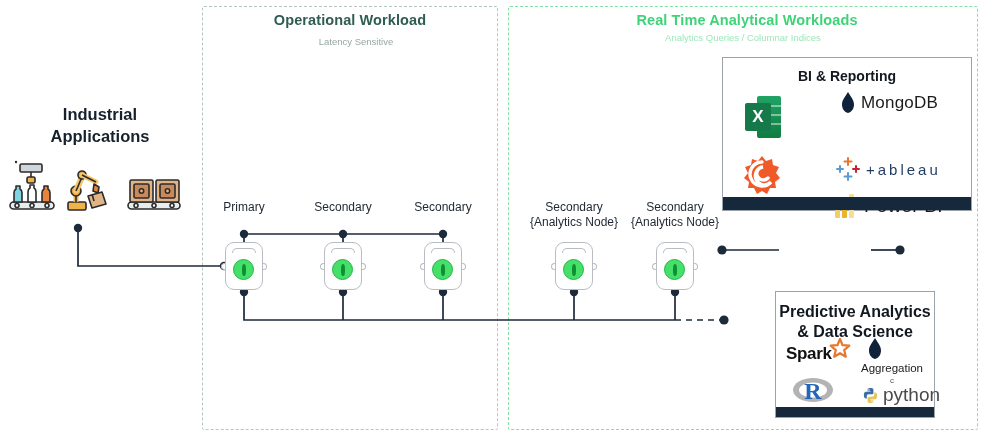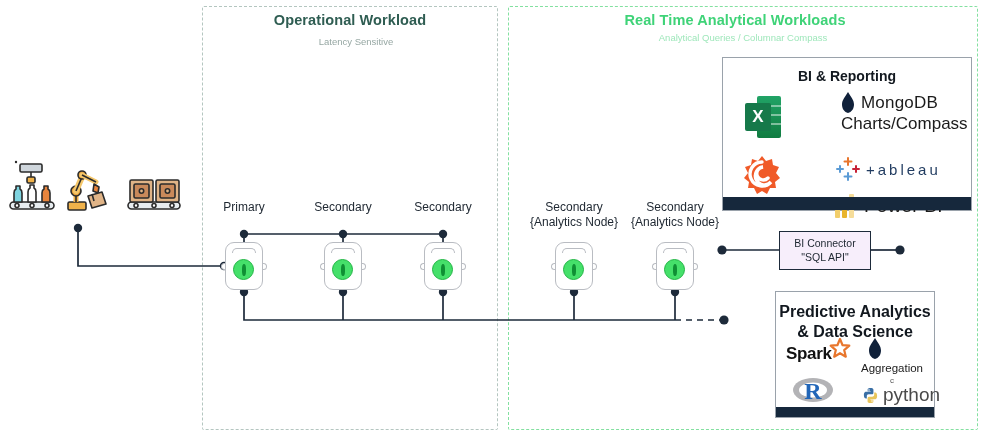--- a/index.html
+++ b/index.html
@@ -134,23 +134,27 @@
 <body>
 
 <div id="stage">
 
   <div class="zone" id="zone-operational"></div>
   <div class="zone" id="zone-analytical"></div>
 
   <div class="zone-title" id="op-title" style="left:202px;width:296px;">Operational Workload</div>
   <div class="zone-sub" id="op-sub" style="left:202px;width:296px;">Latency Sensitive</div>
 
-  <div class="zone-title" id="an-title" style="left:500px;width:470px;">Real Time Analytical Workloads</div>
-  <div class="zone-sub" id="an-sub" style="left:508px;width:470px;">Analytical Queries / Columnar Compass</div>
-
+  <div class="zone-title" id="an-title" style="left:512px;width:470px;">Real Time Analytical Workloads</div>
+  <div class="zone-sub" id="an-sub" style="left:508px;width:470px;">Analytics Queries / Columnar Indices</div>
+
+  <div id="ia-title">
+    <span>Industrial</span><br>
+    <span>Applications</span>
+  </div>
 
   <div id="ia-icons">
     <svg width="184" height="56" viewBox="0 0 184 56">
 
       <g stroke="#2b2b2b" stroke-width="1.6" fill="none" stroke-linejoin="round">
         <rect x="12" y="6" width="22" height="8" rx="1.5" fill="#cfd6dc"></rect>
         <path d="M23 14 v5"></path>
         <rect x="19" y="19" width="8" height="6" rx="1.5" fill="#f0b24a"></rect>
         <circle cx="8" cy="4" r="1.2" fill="#2b2b2b" stroke="none"></circle>
         <rect x="2" y="44" width="44" height="7" rx="3.5" fill="#e7ecef"></rect>
@@ -279,24 +283,20 @@
   </div>
   <div class="node-label" style="left:514px; top:200px;">
     <div>Secondary</div>
     <div>{Analytics Node}</div>
   </div>
   <div class="node-label" style="left:615px; top:200px;">
     <div>Secondary</div>
     <div>{Analytics Node}</div>
   </div>
 
-  <div id="bi-connector">
-    <div>BI Connector</div>
-    <div>"SQL API"</div>
-  </div>
 
   <div class="panel" id="panel-bi">
     <div class="panel-title" id="bi-title">BI &amp; Reporting</div>
 
     <div class="logo-cell" style="left:22px; top:38px;">
       <div class="excel">
         <div class="sheet">
           <i style="top:9px"></i>
             <i style="top:18px"></i>
             <i style="top:27px"></i>
@@ -314,21 +314,20 @@
         <div class="grafana-txt">Grafana</div>
       </div>
     </div>
 
     <div class="logo-cell" style="left:118px; top:34px;">
       <svg class="leaf-dark" viewBox="0 0 14 22">
         <path d="M7 0 C10 5 13 8 13 12.5 C13 17 10.5 20 7 21 C3.5 20 1 17 1 12.5 C1 8 4 5 7 0 z" fill="#10213a"></path>
       </svg>
       <span class="logo-txt" style="margin-left:6px; font-size:17px;">MongoDB</span>
     </div>
-    <div style="position:absolute; left:118px; top:56px; font-size:17px; color:#1b1b1b;">Charts/Compass</div>
 
     <div class="logo-cell" style="left:112px; top:98px;justify-content:center;">
       <svg width="26" height="26" viewBox="0 0 26 26">
         <g stroke-width="2" stroke-linecap="round">
           <path d="M13 2 v7 M9.5 5.5 h7" stroke="#e8762d"></path>
           <path d="M5 10 v6 M2 13 h6" stroke="#5b9bd5"></path>
           <path d="M21 10 v6 M18 13 h6" stroke="#c72035"></path>
           <path d="M13 17 v7 M9.5 20.5 h7" stroke="#5b9bd5"></path>
         </g>
       </svg>

